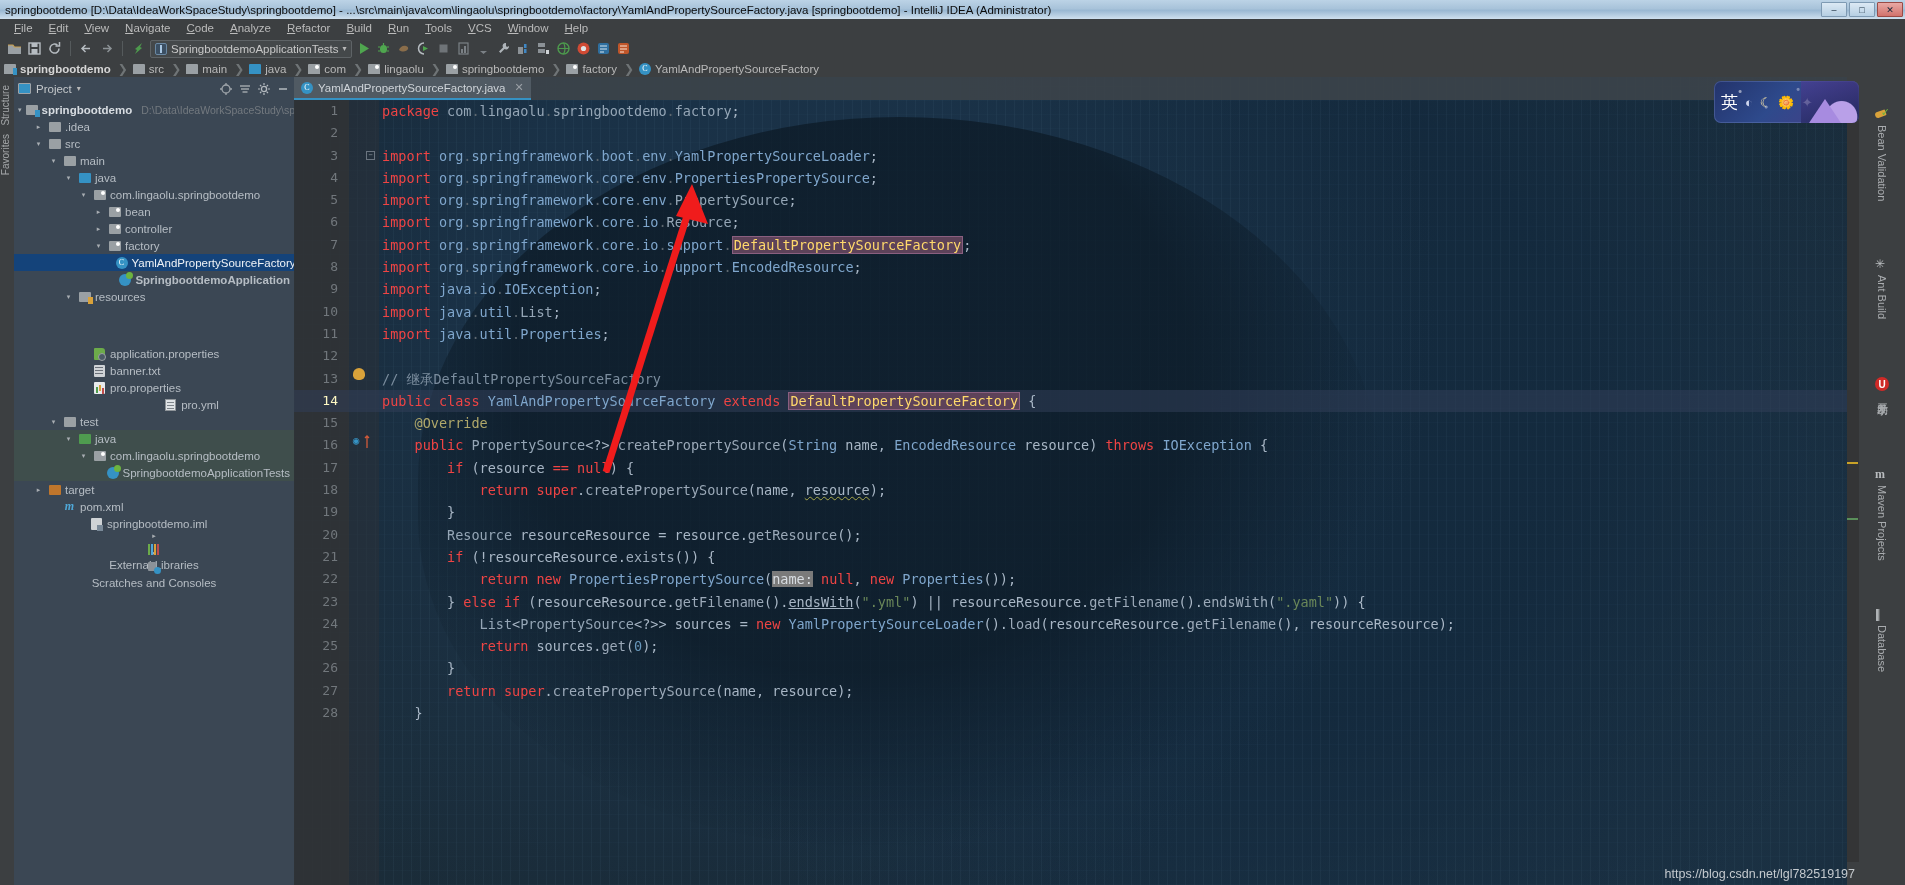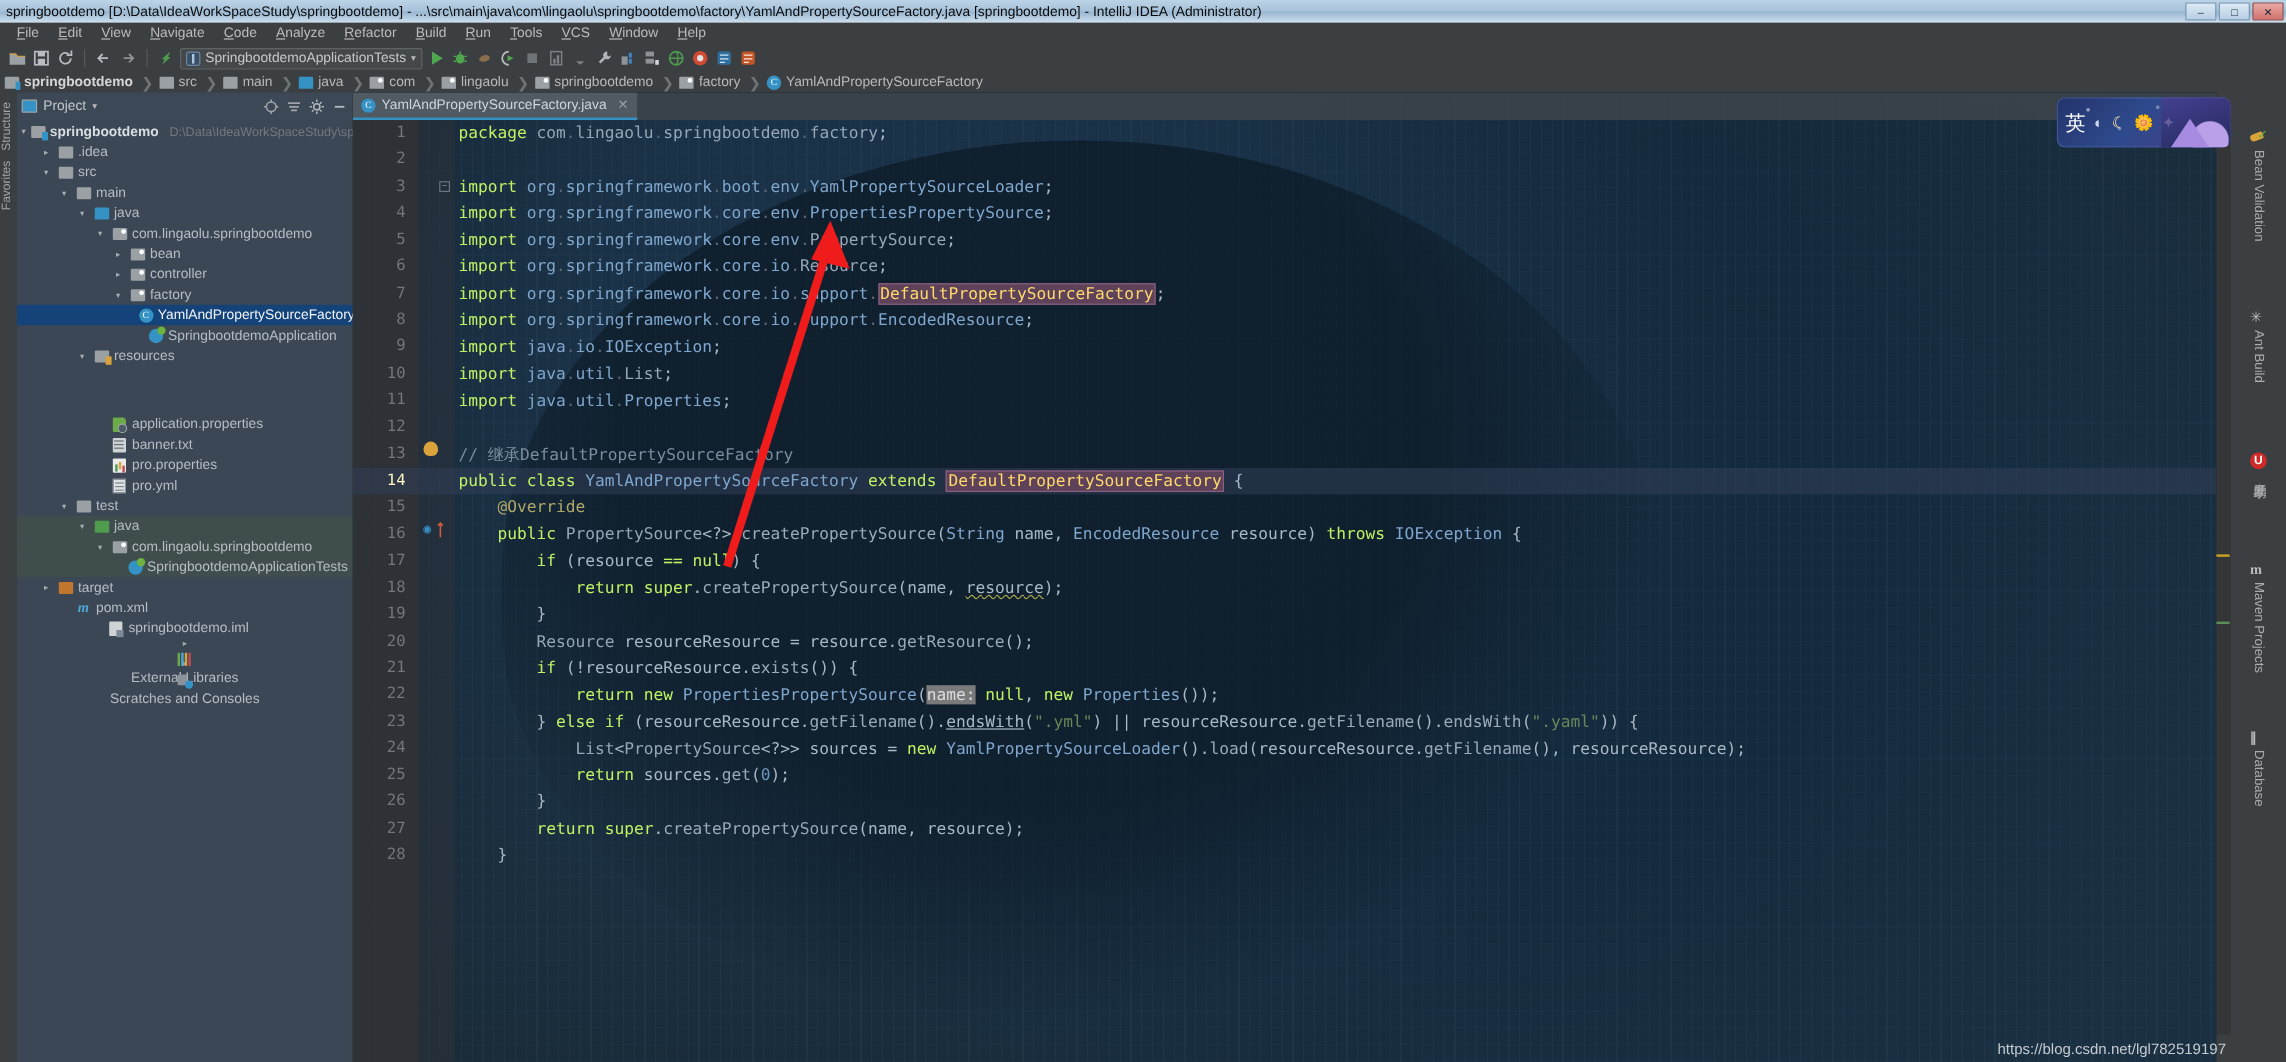--- a/index.html
+++ b/index.html
@@ -219,21 +219,21 @@
   }
   .cl { position: relative; height: 22.3px; white-space: pre; }
   .cl .ln {
     position: absolute; left: 0; width: 44px; text-align: right;
     color: #71777c; font-size: 13px; font-family: "DejaVu Sans Mono", monospace;
   }
   .cl .code { position: absolute; left: 88px; color: #a9b7c6; }
   .cl.caret-row { background: rgba(50,62,88,.55); }
   .cl.caret-row .ln { color: #fef9c3; }
 
-  .kw { color: #bef264; }
+  .kw { color: #ef4444; }
   .id { color: #7fa6cc; }
   .id2 { color: #95a6b6; }
   .mth { color: #9ba9b8; }
   .num { color: #6897bb; }
   .str { color: #6a8759; }
   .cmt { color: #7b8d9e; }
   .ann { color: #b0a86a; }
   .hl { background: #5d4259; color: #ffd96b; border: 1px solid #8a5f80; padding: 0 1px; }
   .hl2 { background: #7a7a7a; color: #d8dde2; }
   .wavy { text-decoration: underline; text-decoration-color: #a8a84b;
@@ -623,21 +623,21 @@
           </span>
           <span class="tlbl">factory</span>
         </div>
         <div class="trow selected" style="padding-left: 94px;">
           <span class="tw empty">▸</span>
           <span class="ti">
             <span class="ico-class">C</span>
           </span>
           <span class="tlbl">YamlAndPropertySourceFactory</span>
         </div>
-        <div class="trow" style="padding-left: 94px;">
+        <div class="trow" style="padding-left: 94px; font-weight: bold;">
           <span class="tw empty">▸</span>
           <span class="ti">
             <span class="ico-spring"></span>
           </span>
           <span class="tlbl">SpringbootdemoApplication</span>
         </div>
         <div class="trow" style="padding-left: 49px;">
           <span class="tw">▾</span>
           <span class="ti">
             <span class="ico-folder res"></span>
@@ -658,21 +658,21 @@
           </span>
           <span class="tlbl">banner.txt</span>
         </div>
         <div class="trow" style="padding-left: 64px;">
           <span class="tw empty">▸</span>
           <span class="ti">
             <span class="ico-chart"></span>
           </span>
           <span class="tlbl">pro.properties</span>
         </div>
-        <div class="trow" style="padding-left: 64px;">
+        <div class="trow" style="padding-left: 64px; justify-content: center;">
           <span class="tw empty">▸</span>
           <span class="ti">
             <span class="ico-yml"></span>
           </span>
           <span class="tlbl">pro.yml</span>
         </div>
         <div class="trow" style="padding-left: 34px;">
           <span class="tw">▾</span>
           <span class="ti">
             <span class="ico-folder"></span>

